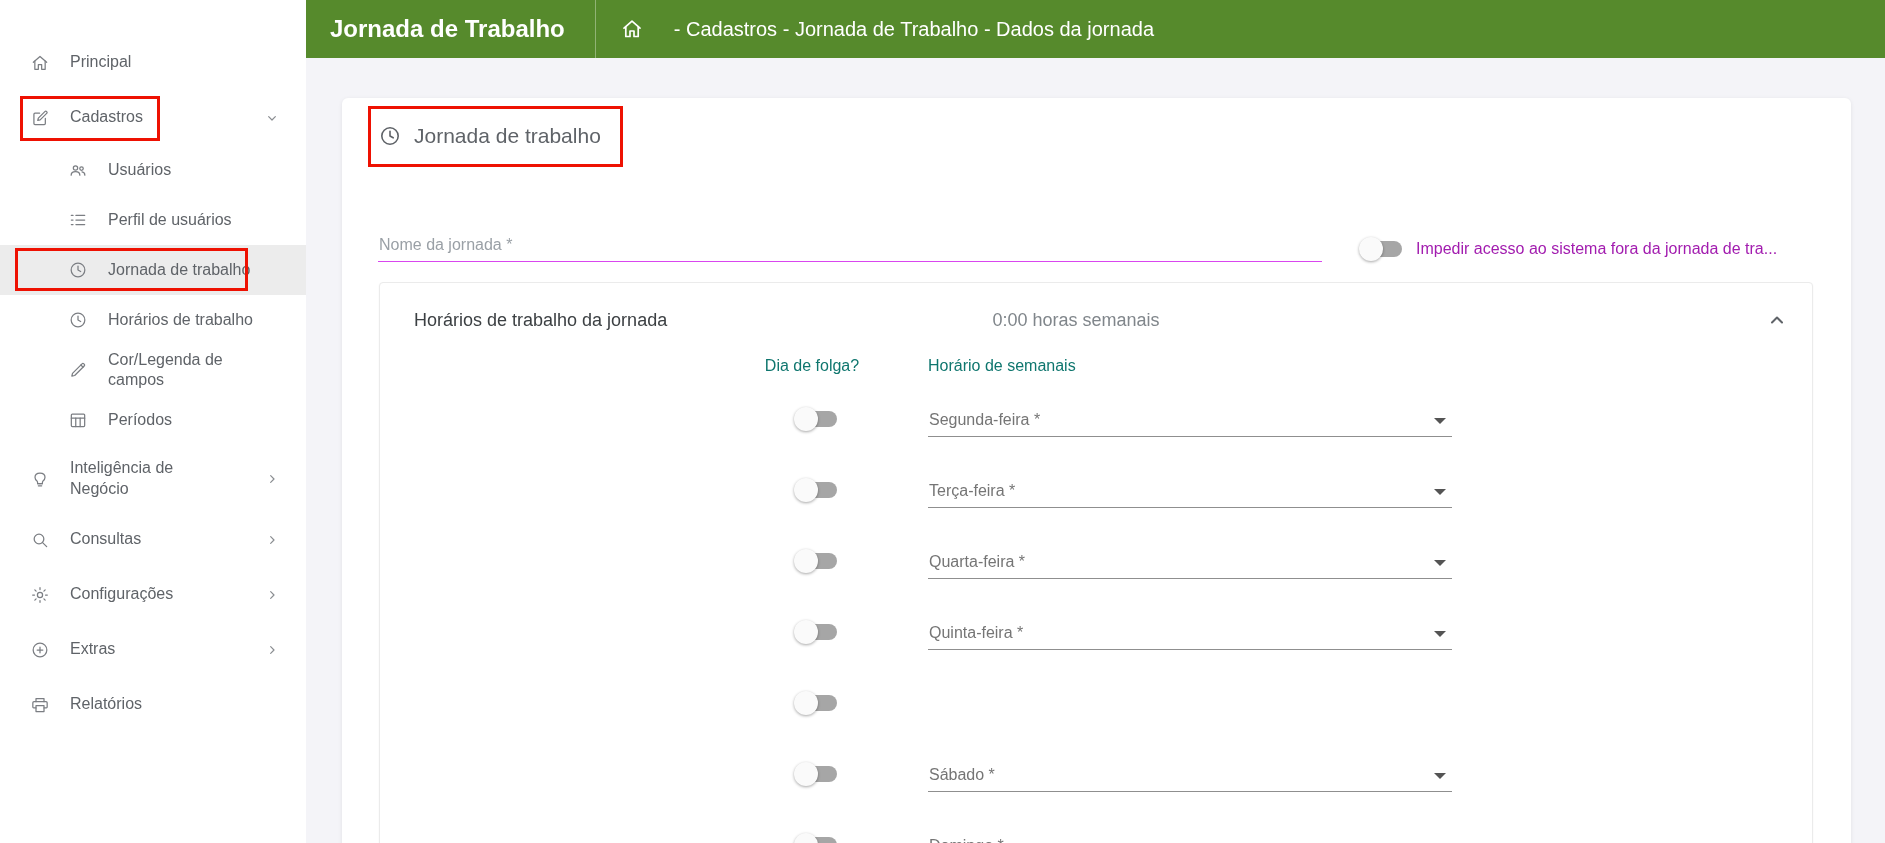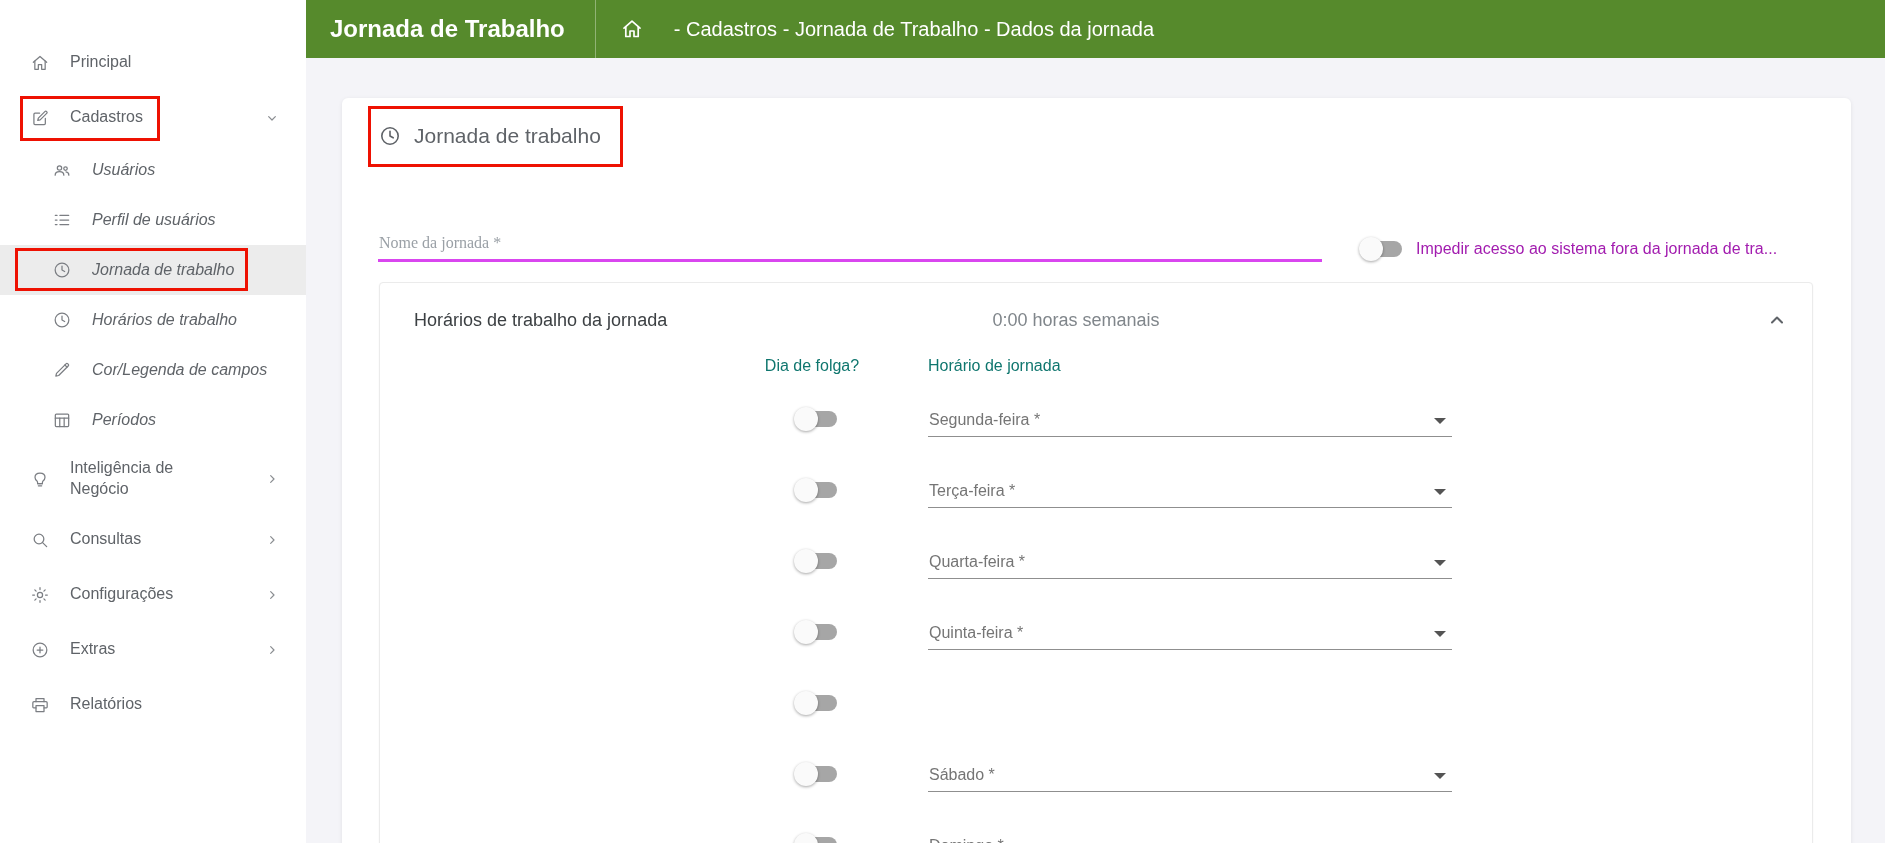--- a/index.html
+++ b/index.html
@@ -5,21 +5,21 @@
   * { margin:0; padding:0; box-sizing:border-box; }
   html,body { width:1885px; height:843px; overflow:hidden; background:#fff;
               font-family:"Liberation Sans", sans-serif; }
   .app { position:relative; width:1885px; height:843px; }
 
   
   .sidebar { position:absolute; left:0; top:0; width:306px; height:843px; background:#fff; z-index:3; }
   .sidebar-menu { padding-top:35px; }
   .sb-item { display:flex; align-items:center; height:55px; padding:0 26px 0 30px;
              cursor:pointer; color:#5f6368; }
-  .sb-item.lvl1 { height:50px; padding-left:52px;font-style:italic; }
+  .sb-item.lvl1 { height:50px; padding-left:68px; }
   .sb-item.active { background:#ececec; }
   .sb-item.two-line { height:67px; }
   .sb-icon { width:20px; height:20px; flex:0 0 20px; margin-right:20px;
              display:flex; align-items:center; justify-content:center; }
   .sb-icon svg { width:20px; height:20px; fill:none; stroke:#7b7e83; stroke-width:1.5;
                  stroke-linecap:round; stroke-linejoin:round; }
   .sb-label { flex:1 1 auto; font-size:16px; line-height:1.28; }
   .two-line .sb-label { flex:0 0 122px; }
   .sb-chevron { margin-left:auto; width:16px; height:16px; }
   .sb-chevron svg { width:16px; height:16px; fill:none; stroke:#8a8d91; stroke-width:1.8;
@@ -39,21 +39,21 @@
   .main { position:absolute; left:306px; top:58px; right:0; bottom:0; background:#f4f4f8; overflow:hidden; }
   .card { position:absolute; left:36px; top:40px; width:1509px; height:1000px; background:#fff;
           border-radius:6px; box-shadow:0 1px 4px rgba(0,0,0,0.08); overflow:hidden; }
 
   .card-title-row { position:absolute; left:36px; top:26px; display:flex; align-items:center; gap:12px; }
   .card-title-icon svg { width:24px; height:24px; fill:none; stroke:#5f6368; stroke-width:1.6;
                          stroke-linecap:round; stroke-linejoin:round; display:block; }
   .card-title { font-size:21px; color:#5f6368; }
 
   .name-field { position:absolute; left:36px; top:128px; width:944px; height:36px;
-                border-bottom:3px solid #d946ef; cursor:text;font-family:Liberation Serif, serif; }
+                border-bottom:1px solid #d946ef; cursor:text; }
   .name-label { position:absolute; left:1px; bottom:7px; font-size:16px; color:#9aa0a6; }
 
   .toggle { display:inline-block; width:40px; height:16px; border-radius:8px; background:#a6a6a6;
             position:relative; cursor:pointer; }
   .toggle::after { content:""; position:absolute; left:-3px; top:-4px; width:24px; height:24px;
                    border-radius:50%; background:#fafafa; box-shadow:0 1px 3px rgba(0,0,0,0.35); }
   .access-toggle { position:absolute; left:1020px; top:143px; }
   .access-label { position:absolute; left:1074px; top:151px; transform:translateY(-50%);
                   font-size:16px; color:#a21caf; white-space:nowrap; }
 
@@ -290,21 +290,21 @@
           <span class="collapse-btn">
             <span data-icon="chevron-up">
                 <svg viewBox="0 0 24 24" xmlns="http://www.w3.org/2000/svg">
                   <path d="M7 14.5 L12 9.5 L17 14.5"></path>
                 </svg>
               </span>
           </span>
         </div>
         <div class="col-labels">
           <span class="col-dayoff">Dia de folga?</span>
-          <span class="col-hours">Horário de jornada</span>
+          <span class="col-hours">Horário de semanais</span>
         </div>
         <div class="day-rows">
             <div class="day-row">
               <span class="toggle off"></span>
               <div class="select">
                 <span class="select-label">Segunda-feira *</span>
                 <span class="caret"></span>
               </div>
             </div>
             <div class="day-row">

